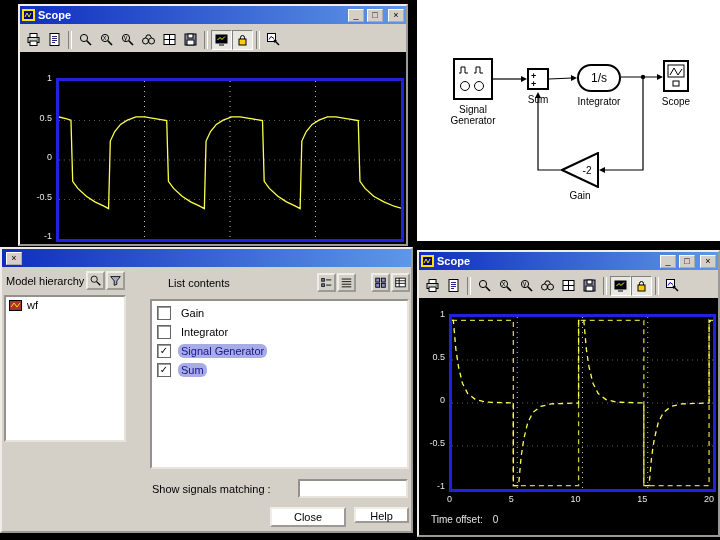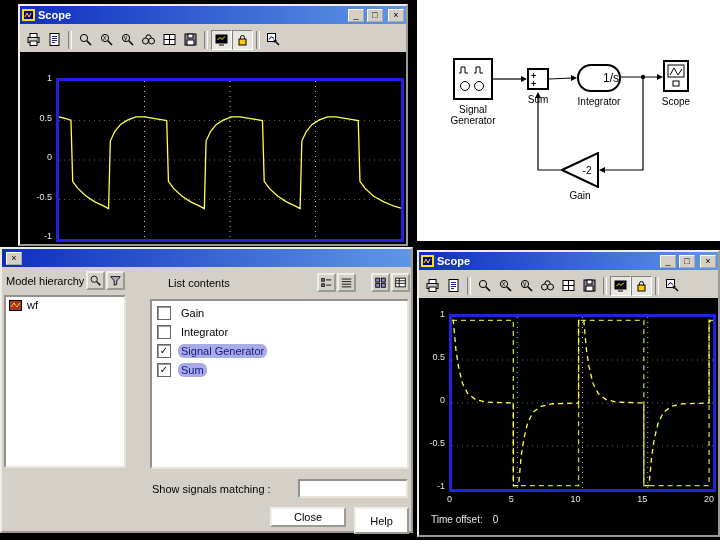--- a/index.html
+++ b/index.html
@@ -33,21 +33,21 @@
   .timeoffset{position:absolute;color:#e6e6e6;font-size:10px;display:flex;gap:10px;}
   
   .diagram{position:absolute;left:417px;top:0;width:303px;height:241px;background:#fff;}
   .wires{position:absolute;left:0;top:0;}
   .wires line,.wires polyline{stroke:#000;stroke-width:1.2px;fill:none;}
   .wires polygon,.wires circle{fill:#000;}
   .blk{position:absolute;box-sizing:border-box;border:2px solid #000;background:#fff;}
   .blabel{position:absolute;font-size:10px;color:#000;text-align:center;line-height:11px;}
   .abs{position:absolute;}
   .sumplus{position:absolute;font-size:9px;font-weight:bold;line-height:8px;}
-  .intg{display:flex;align-items:center;justify-content:flex-end;font-size:12px;border-radius:14px;}
+  .intg{display:flex;align-items:center;justify-content:center;font-size:12px;border-radius:14px;}
   
   .dlgbody{position:absolute;left:0;right:0;top:18px;bottom:0;}
   .label{position:absolute;font-size:11px;color:#000;white-space:nowrap;}
   .sunken{position:absolute;background:#fff;border:2px inset #e8e4dc;box-sizing:border-box;}
   .small-tool{width:19px;height:19px;border:2px outset #f0ede6;background:#d4d0c8;padding:0;
               display:inline-flex;align-items:center;justify-content:center;margin-right:1px;cursor:default;}
   .small-tool svg{width:13px;height:13px;}
   .btnrow{position:absolute;display:flex;}
   .btnrow .small-tool:nth-child(3){margin-left:14px;}
   .treerow{display:flex;align-items:center;gap:5px;padding:2px 3px;font-size:11px;}
@@ -258,21 +258,21 @@
               <line x1="8.8" y1="8.8" x2="13" y2="13" stroke="#000" stroke-width="1.6"></line>
             </svg>
           </button>
           <button class="small-tool">
             <svg viewBox="0 0 15 15">
               <path d="M2 3 H13 L9 8 V12 L6 13 V8 Z" fill="#aac" stroke="#000"></path>
             </svg>
           </button>
         </div>
 
-      <div class="sunken" style="left:2px;top:28px;width:122px;height:173px;">
+      <div class="sunken" style="left:2px;top:28px;width:122px;height:147px;">
         <div class="treerow">
           <svg width="13" height="11" viewBox="0 0 13 11">
             <rect x="0.5" y="0.5" width="12" height="10" fill="#b03030" stroke="#000"></rect>
             <polyline points="2,7 5,3 8,7 11,3" fill="none" stroke="#ffe000"></polyline>
           </svg>
           <span>wf</span>
         </div>
       </div>
 
       <span class="label" style="left:150px;top:10px;padding-left:16px;">List contents</span>
@@ -327,21 +327,21 @@
           <div class="sigrow sel">
             <span class="cb">✓</span>
             <span class="sl">Sum</span>
           </div>
         </div>
 
       <span class="label" style="left:150px;top:216px;">Show signals matching :</span>
       <input class="txtinput" style="left: 296px; top: 212px; width: 110px; height: 19px;" value="">
 
       <button class="raised-btn" style="left:268px;top:240px;width:76px;height:20px;">Close</button>
-      <button class="raised-btn" style="left:352px;top:240px;width:55px;height:27px;">Help</button>
+      <button class="raised-btn" style="left:352px;top:240px;width:55px;height:16px;">Help</button>
     </div>
   </div>
 
   <div class="win" style="left:417px;top:250px;width:303px;height:287px;">
     <div class="titlebar">
       <svg class="ticon" viewBox="0 0 13 12">
         <rect width="13" height="12" fill="#ffe000"></rect>
           <rect x="2" y="2" width="9" height="8" fill="#000080"></rect>
         <polyline points="3,8 5,4 7,8 9,4" stroke="#ffe000" fill="none"></polyline>
       </svg>

